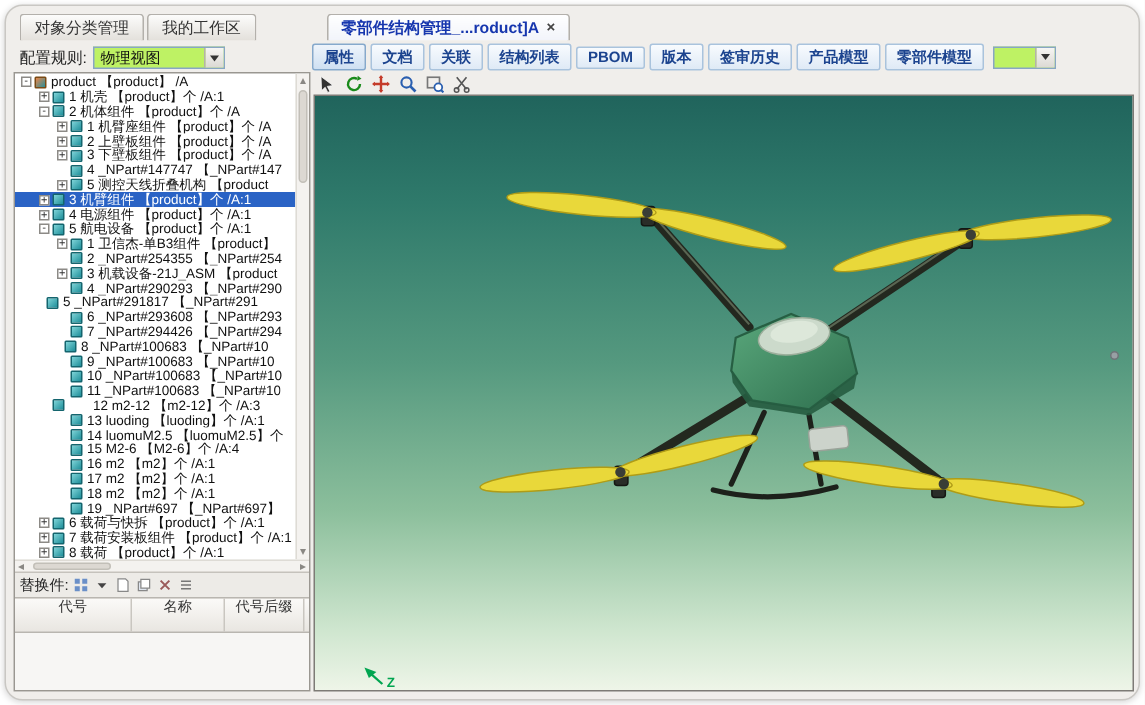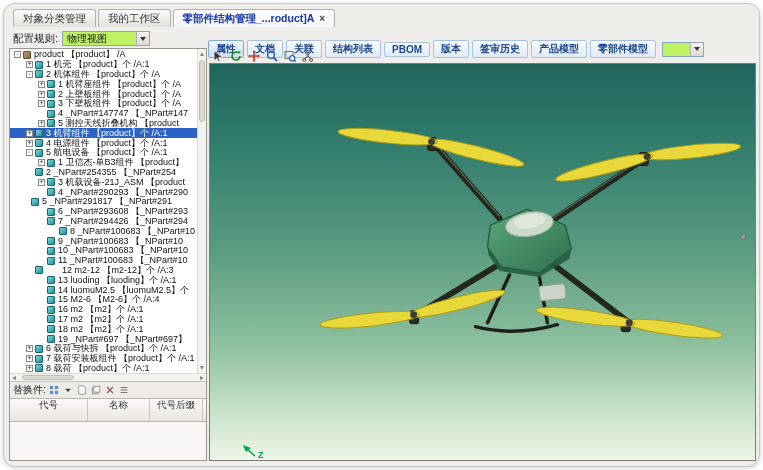--- a/index.html
+++ b/index.html
@@ -6,36 +6,36 @@
   html,body{width:763px;height:470px;background:#ffffff;overflow:hidden;
     font-family:"Liberation Sans","DejaVu Sans",sans-serif;position:relative;}
   #frame{position:absolute;left:3px;top:3px;width:757px;height:464px;background:#f0eeeb;
     border:1px solid #c9c7c3;border-radius:12px;box-shadow:0 1px 5px rgba(0,0,0,.18);overflow:hidden;}
 
   
   #top-tabs{position:absolute;left:9px;top:5px;height:18px;display:flex;gap:2px;}
   .wtab{display:flex;align-items:center;padding:0 9px;font-size:10.5px;color:#333;
     background:linear-gradient(#fcfcfb,#e3e0db);border:1px solid #b3b0ab;border-bottom:none;
     border-radius:3px 3px 0 0;white-space:nowrap;cursor:default;}
-  .wtab.active{background:linear-gradient(#ffffff,#f2f4fa);color:#1636ae;font-weight:bold;}
+  .wtab.active{background:linear-gradient(#ffffff,#f2f4fa);color:#1636ae;font-weight:bold;margin-left:45px;}
   .closex{margin-left:5px;color:#444;font-weight:bold;font-size:10px;}
 
   
   #config-row{position:absolute;left:9px;top:26px;height:16px;display:flex;align-items:flex-end;gap:4px;
     font-size:10.5px;color:#222;}
   .combo{display:flex;align-items:center;height:15px;background:#bef264;border:1px solid #88a6c4;}
   .combo-val{flex:1;padding:0 4px;font-size:10px;color:#111;white-space:nowrap;overflow:hidden;}
   .combo-btn{width:13px;height:100%;display:flex;align-items:center;justify-content:center;
     background:linear-gradient(#f6f5f3,#dcd9d4);border-left:1px solid #b5b2ac;}
   .tri{width:0;height:0;border-left:3px solid transparent;border-right:3px solid transparent;border-top:4px solid #333;}
   #config-combo{width:88px;}
   #vp-combo{width:42px;margin-left:6px;}
 
   
-  #right-tabs-row{position:absolute;left:204px;top:26px;height:16px;display:flex;align-items:center;margin-top:11px;}
+  #right-tabs-row{position:absolute;left:204px;top:26px;height:16px;display:flex;align-items:center;}
   #right-tabs{display:flex;gap:3px;align-items:center;}
   .rtab{padding:1px 7px;font-size:10px;font-weight:bold;color:#1c448f;white-space:nowrap;
     background:linear-gradient(#f8fbfe,#dfeaf6);border:1px solid #a9c3dd;border-radius:2px;cursor:default;}
   .rtab.active{background:linear-gradient(#eef4fb,#cfe0f2);border-color:#86a9cc;}
 
   
   #left-panel{position:absolute;left:5px;top:44px;width:198px;height:413px;background:#fff;
     border:1px solid #9a9791;display:flex;flex-direction:column;}
   #tree-wrap{position:relative;height:324px;overflow:hidden;}
   #tree{position:absolute;left:0;top:1px;right:9px;bottom:0;overflow:hidden;}
@@ -188,21 +188,21 @@
           <div class="trow" style="padding-left: 16px;">
             <span class="exp">-</span>
             <span class="cube"></span>
             <span class="tlabel">5 航电设备 【product】个 /A:1</span>
           </div>
           <div class="trow" style="padding-left: 28px;">
             <span class="exp">+</span>
             <span class="cube"></span>
             <span class="tlabel">1 卫信杰-单B3组件 【product】</span>
           </div>
-          <div class="trow" style="padding-left: 16px;">
+          <div class="trow" style="padding-left: 28px;">
             <span class="exp hid"></span>
             <span class="cube"></span>
             <span class="tlabel">2 _NPart#254355 【_NPart#254</span>
           </div>
           <div class="trow" style="padding-left: 28px;">
             <span class="exp">+</span>
             <span class="cube"></span>
             <span class="tlabel">3 机载设备-21J_ASM 【product</span>
           </div>
           <div class="trow" style="padding-left: 28px;">
@@ -218,21 +218,21 @@
           <div class="trow" style="padding-left: 28px;">
             <span class="exp hid"></span>
             <span class="cube"></span>
             <span class="tlabel">6 _NPart#293608 【_NPart#293</span>
           </div>
           <div class="trow" style="padding-left: 28px;">
             <span class="exp hid"></span>
             <span class="cube"></span>
             <span class="tlabel">7 _NPart#294426 【_NPart#294</span>
           </div>
-          <div class="trow" style="padding-left: 40px;">
+          <div class="trow" style="padding-left: 24px;">
             <span class="exp hid"></span>
             <span class="cube"></span>
             <span class="tlabel">8 _NPart#100683 【_NPart#10</span>
           </div>
           <div class="trow" style="padding-left: 28px;">
             <span class="exp hid"></span>
             <span class="cube"></span>
             <span class="tlabel">9 _NPart#100683 【_NPart#10</span>
           </div>
           <div class="trow" style="padding-left: 28px;">

